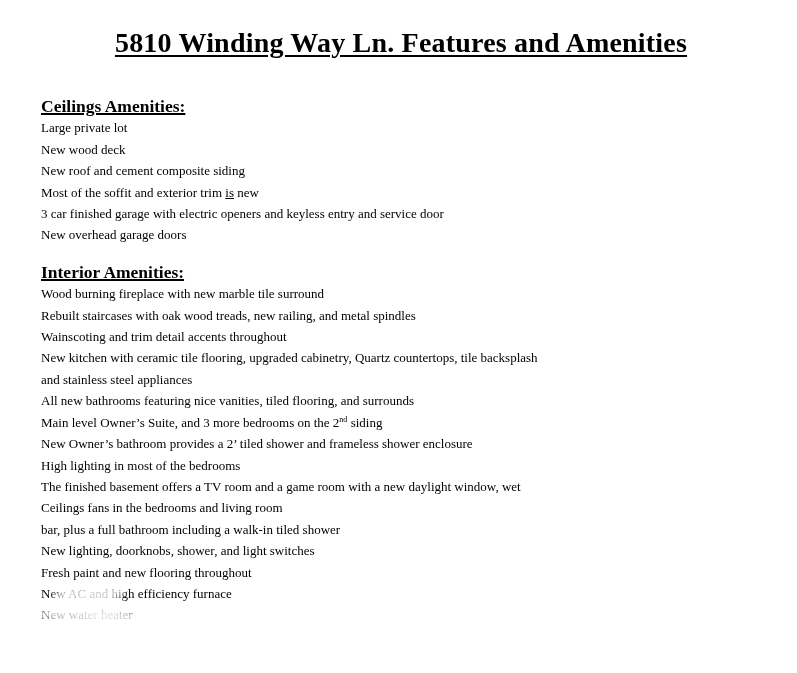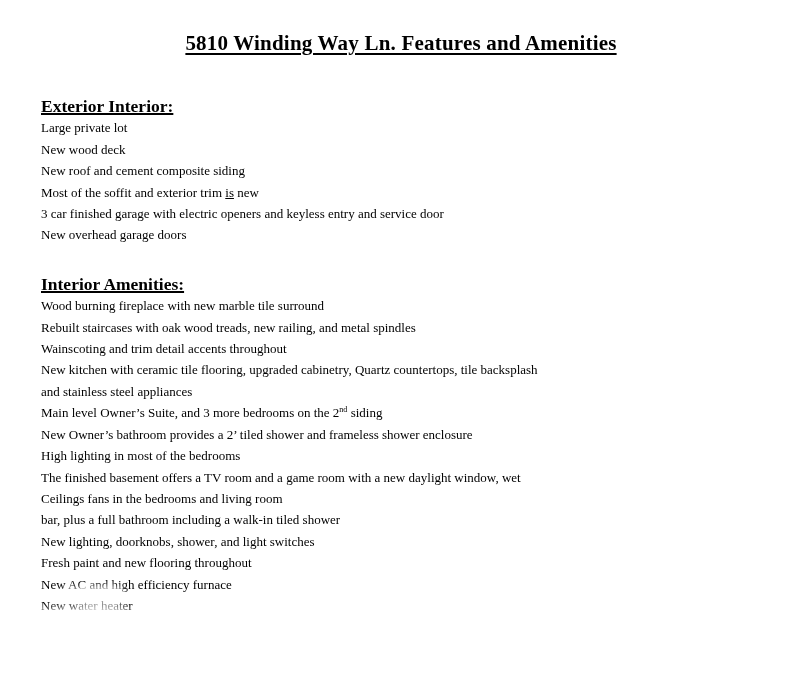--- a/index.html
+++ b/index.html
@@ -16,31 +16,31 @@
     height: 673px;
     background: #ffffff;
     color: #000000;
     font-family: "Liberation Serif", "DejaVu Serif", serif;
     box-sizing: border-box;
     padding: 26px 36px 0 41px;
   }
   .doc-title {
     text-align: center;
     font-weight: bold;
-    font-size: 21px;
+    font-size: 28px;
     line-height: 34px;
     text-decoration: underline;
     text-decoration-thickness: 2px;
     text-underline-offset: 3px;
     margin: 0 0 36px 0;
     letter-spacing: 0.2px;
     white-space: nowrap;
   }
   .section { margin: 0; }
-  .section + .section { margin-top: 28px; }
+  .section + .section { margin-top: 16px; }
   .heading {
     font-weight: bold;
     font-size: 17.5px;
     line-height: 21.4px;
     text-decoration: underline;
     text-decoration-thickness: 1.5px;
     white-space: nowrap;
   }
   .line {
     font-size: 13px;
@@ -74,35 +74,36 @@
   .smudge.s4 { left: 80px;  top: 596px; width: 46px;  height: 26px; opacity: .6; }
 </style>
 </head>
 <body>
 
 <div class="page">
   <div class="doc-title">5810 Winding Way Ln. Features and Amenities</div>
 
   <div>
       <div class="section">
-        <div class="heading">Exterior Interior:</div>
+        <div class="heading">Ceilings Amenities:</div>
         <div class="line"><span>Large private lot</span></div>
         <div class="line"><span>New wood deck</span></div>
         <div class="line"><span>New roof and cement composite siding</span></div>
         <div class="line"><span>Most of the soffit and exterior trim </span><span class="u">is</span><span> new</span></div>
         <div class="line"><span>3 car finished garage with electric openers and keyless entry and service door</span></div>
         <div class="line"><span>New overhead garage doors</span></div>
       </div>
       <div class="section">
         <div class="heading">Interior Amenities:</div>
         <div class="line"><span>Wood burning fireplace with new marble tile surround</span></div>
         <div class="line"><span>Rebuilt staircases with oak wood treads, new railing, and metal spindles</span></div>
         <div class="line"><span>Wainscoting and trim detail accents throughout</span></div>
         <div class="line"><span>New kitchen with ceramic tile flooring, upgraded cabinetry, Quartz countertops, tile backsplash</span></div>
         <div class="line"><span>and stainless steel appliances</span></div>
+        <div class="line"><span>All new bathrooms featuring nice vanities, tiled flooring, and surrounds</span></div>
         <div class="line"><span>Main level Owner’s Suite, and 3 more bedrooms on the 2</span><sup>nd</sup><span> siding</span></div>
         <div class="line"><span>New Owner’s bathroom provides a 2’ tiled shower and frameless shower enclosure</span></div>
         <div class="line"><span>High lighting in most of the bedrooms</span></div>
         <div class="line"><span>The finished basement offers a TV room and a game room with a new daylight window, wet</span></div>
         <div class="line"><span>Ceilings fans in the bedrooms and living room</span></div>
         <div class="line"><span>bar, plus a full bathroom including a walk-in tiled shower</span></div>
         <div class="line"><span>New lighting, doorknobs, shower, and light switches</span></div>
         <div class="line"><span>Fresh paint and new flooring throughout</span></div>
         <div class="line"><span>New AC and high efficiency furnace</span></div>
         <div class="line"><span>New water heater</span></div>

